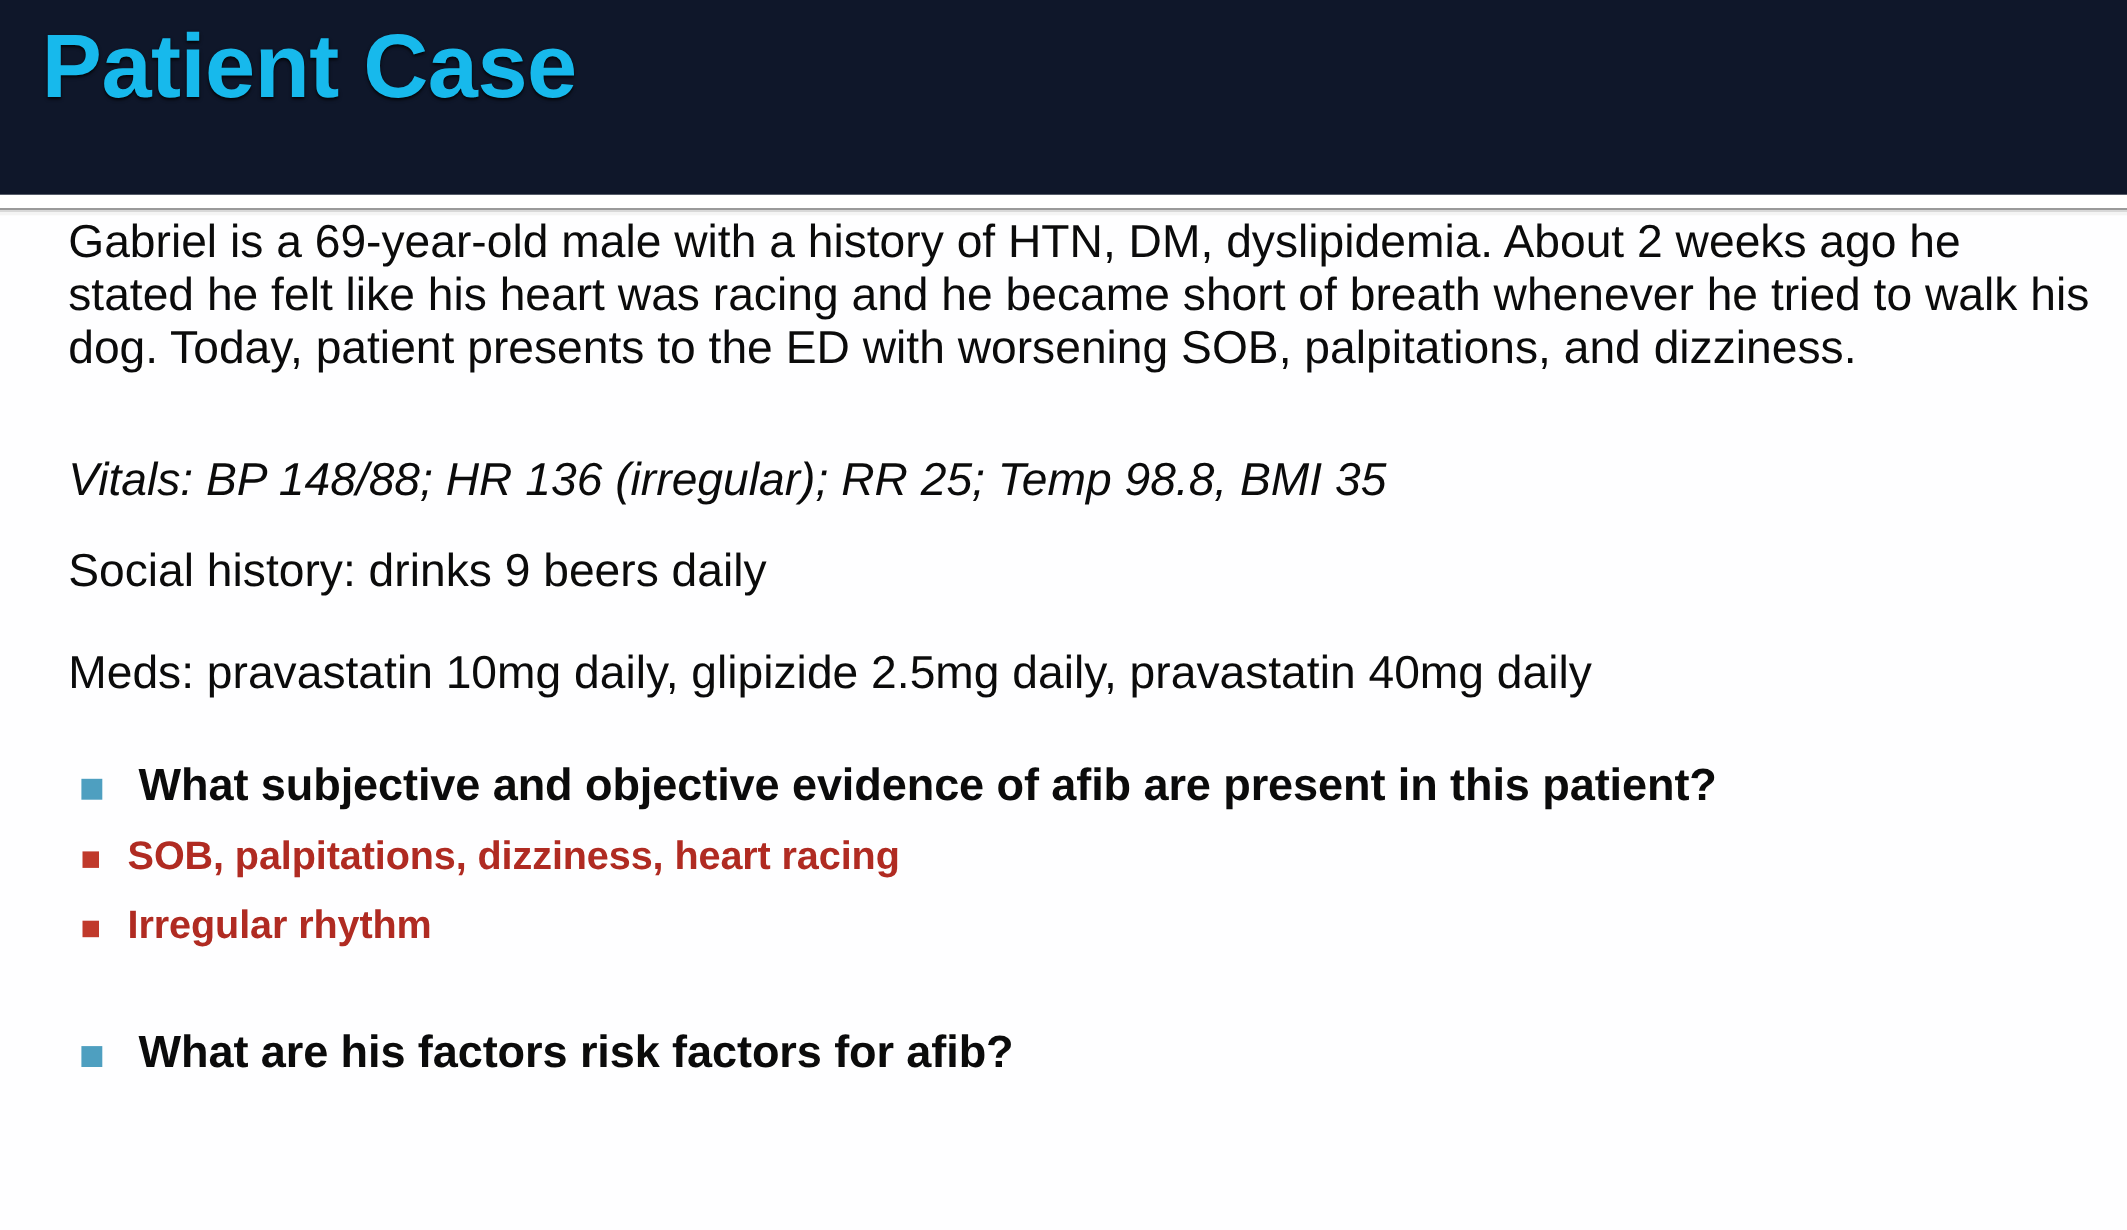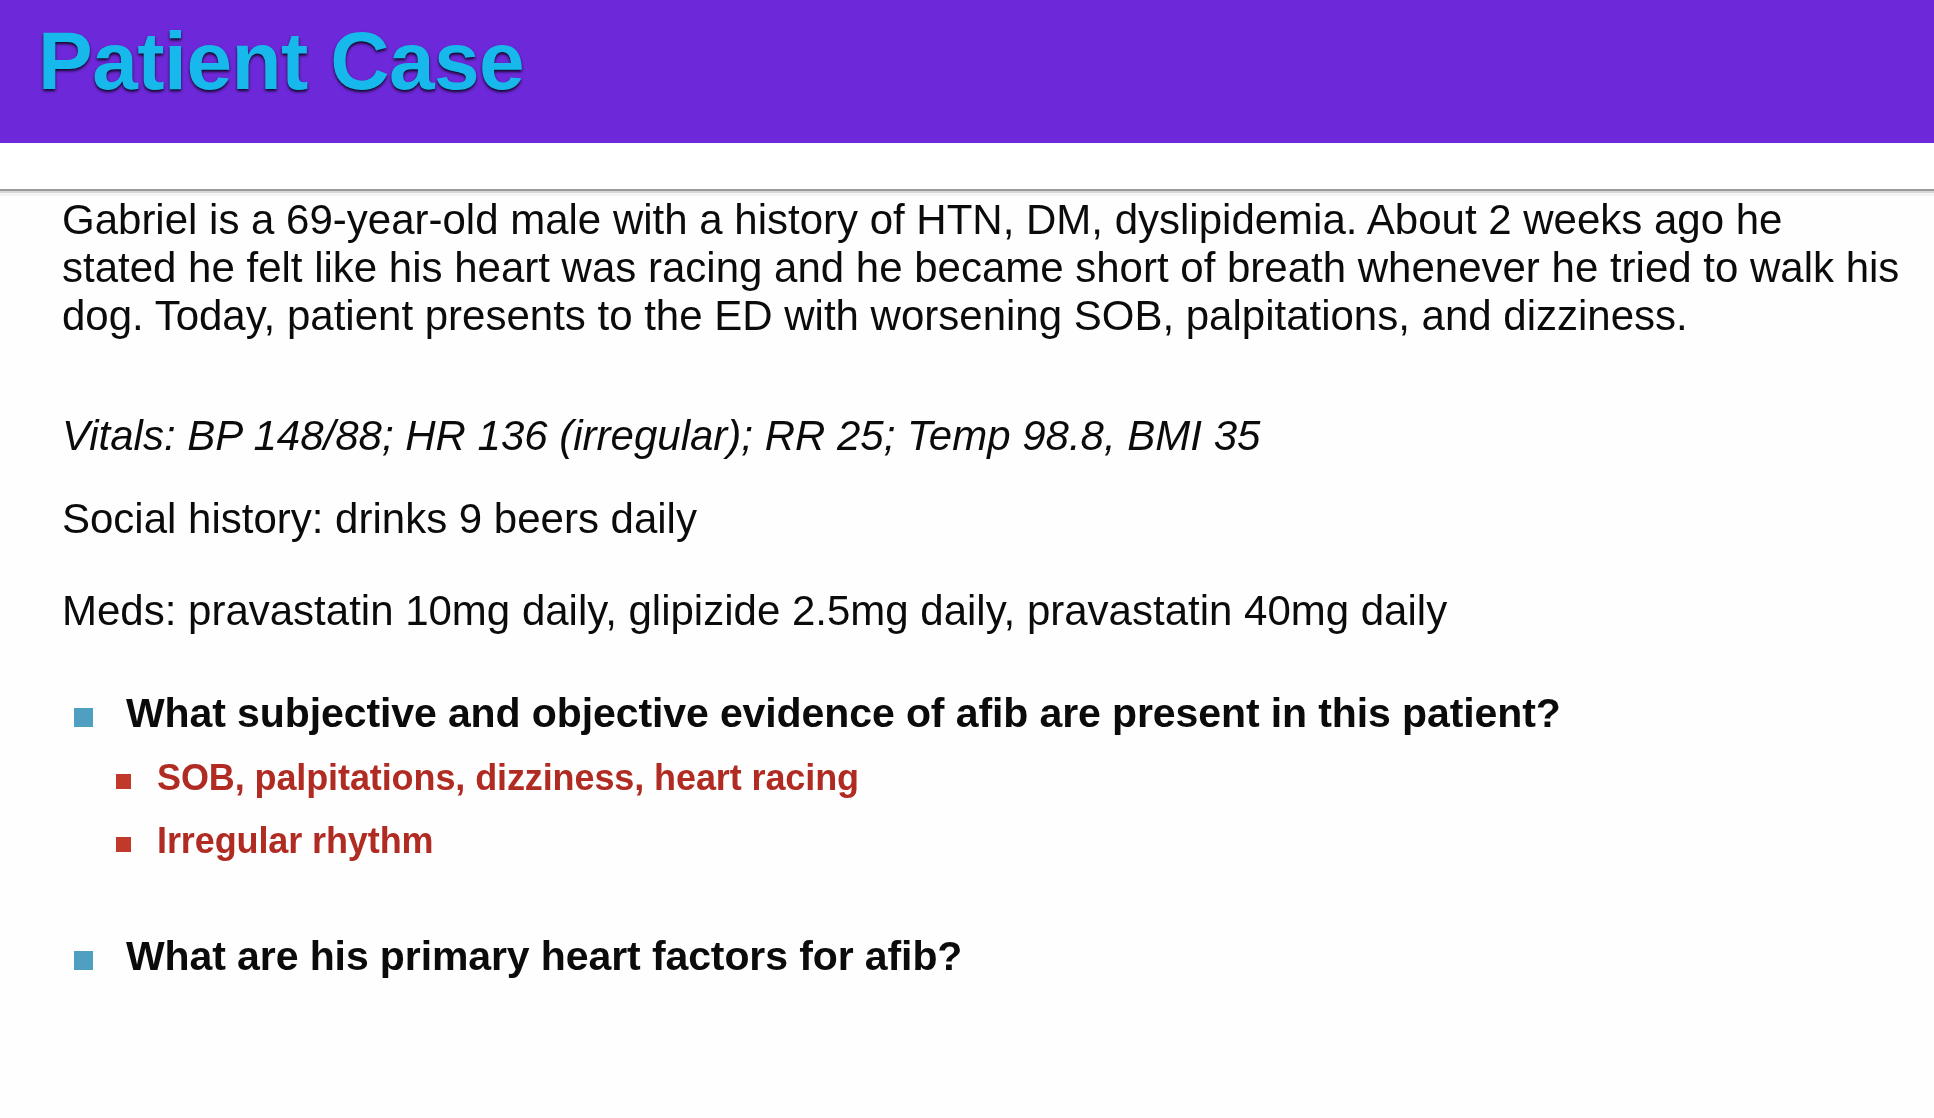--- a/index.html
+++ b/index.html
@@ -22,22 +22,22 @@
     background: #ffffff;
     box-sizing: border-box;
   }
 
   
   .title-band {
     position: absolute;
     left: 0;
     top: 0;
     width: 1934px;
-    height: 143px;
-    background: #6d28d9;
+    height: 177px;
+    background: #0f172a;
     overflow: hidden;
   }
   .title-text {
     position: absolute;
     left: 38px;
     top: 14px;
     font-size: 82px;
     font-weight: bold;
     letter-spacing: -0.5px;
     color: #17b9ec;
@@ -113,21 +113,21 @@
     font-weight: bold;
     color: #0b0b0b;
     line-height: 50px;
     letter-spacing: -0.1px;
   }
 
   .bullet-l2 {
     position: relative;
     display: flex;
     align-items: flex-start;
-    padding-left: 116px;
+    padding-left: 75px;
     margin-top: 17px;
   }
   .marker-l2 {
     flex: 0 0 auto;
     width: 15px;
     height: 15px;
     background: #c0392b;
     margin-top: 19px;
     margin-right: 26px;
   }
@@ -170,18 +170,18 @@
       </div>
       <div class="bullet-l2">
         <span class="marker-l2"></span>
         <span class="bullet-l2-text">Irregular rhythm</span>
       </div>
     </div>
 
     <div class="qa-group qa-group-2">
       <div class="bullet-l1">
         <span class="marker-l1"></span>
-        <span class="bullet-l1-text">What are his primary heart factors for afib?</span>
+        <span class="bullet-l1-text">What are his factors risk factors for afib?</span>
       </div>
     </div>
 
   </div>
 </div>
 
 </body></html>

